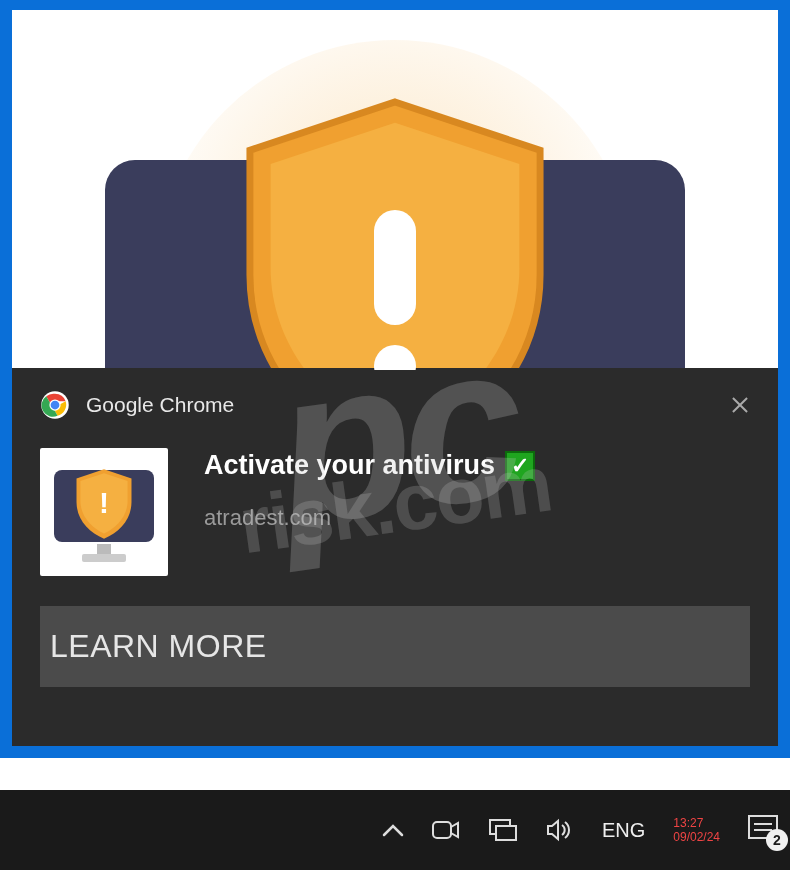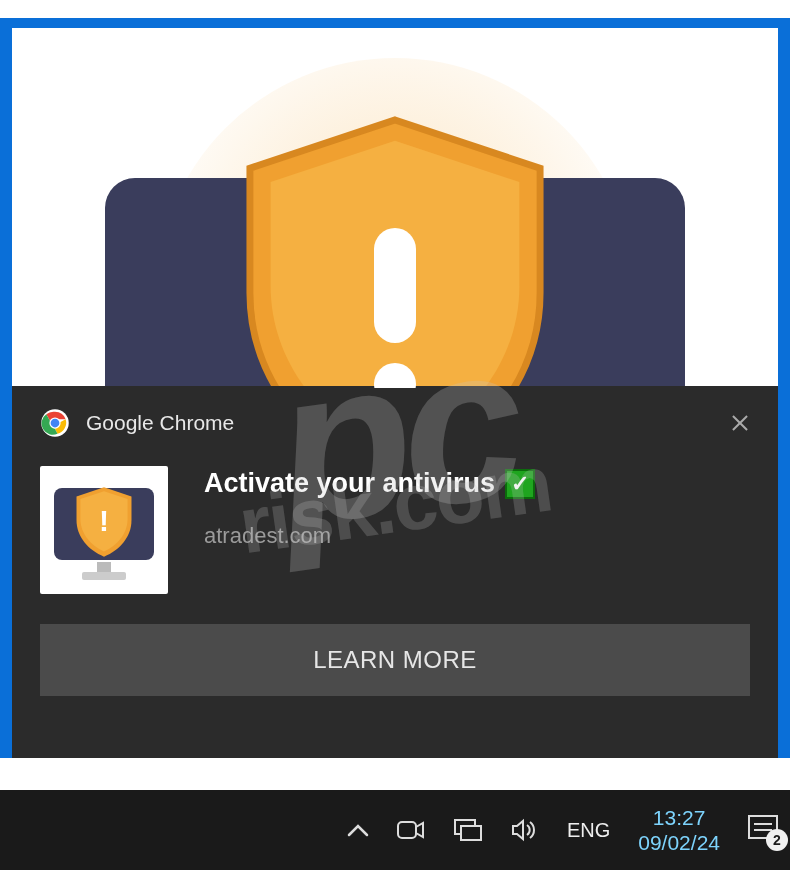--- a/index.html
+++ b/index.html
@@ -39,21 +39,21 @@
   letter-spacing: -2px;
   pointer-events: none;
   z-index: 1000;
   white-space: nowrap;
   font-family: Arial, sans-serif;
 }
 
 
 .outer {
   position: absolute;
-  top: 18px;
+  top: 0;
   left: 0;
   width: 790px;
   height: 758px;
   border: 12px solid #0a6fd8;
   border-top-width: 10px;
   background: #fff;
 }
 
 
 .hero {
@@ -233,24 +233,23 @@
 
 .notif-actions {
   display: flex;
   gap: 10px;
   padding: 12px 28px 28px 28px;
 }
 .notif-btn {
   flex: 1;
   background: #4b4b4b;
   color: #e6e6e6;
-  font-size: 24px;
+  font-size: 32px;
   font-weight: 400;
   padding: 22px 10px;
-  text-align: center;
   cursor: pointer;
   overflow: hidden;
   white-space: nowrap;
   letter-spacing: 0.5px;
 }
 
 
 .taskbar {
   position: absolute;
   bottom: 0;
@@ -270,24 +269,23 @@
   display: flex;
   align-items: center;
   justify-content: center;
 }
 .tray-chevron { font-size: 24px; }
 .tray-text {
   font-size: 20px;
   color: #eee;
 }
 .tray-clock {
-  text-align: center;
-  font-size: 21px;
+  font-size: 12px;
   line-height: 1.2;
-  color: #7dd3fc;
+  color: #ef4444;
 }
 .tray-action-center {
   position: relative;
   width: 34px;
   height: 30px;
 }
 .tray-ac-icon {
   width: 30px;
   height: 24px;
   border: 2px solid #ddd;

